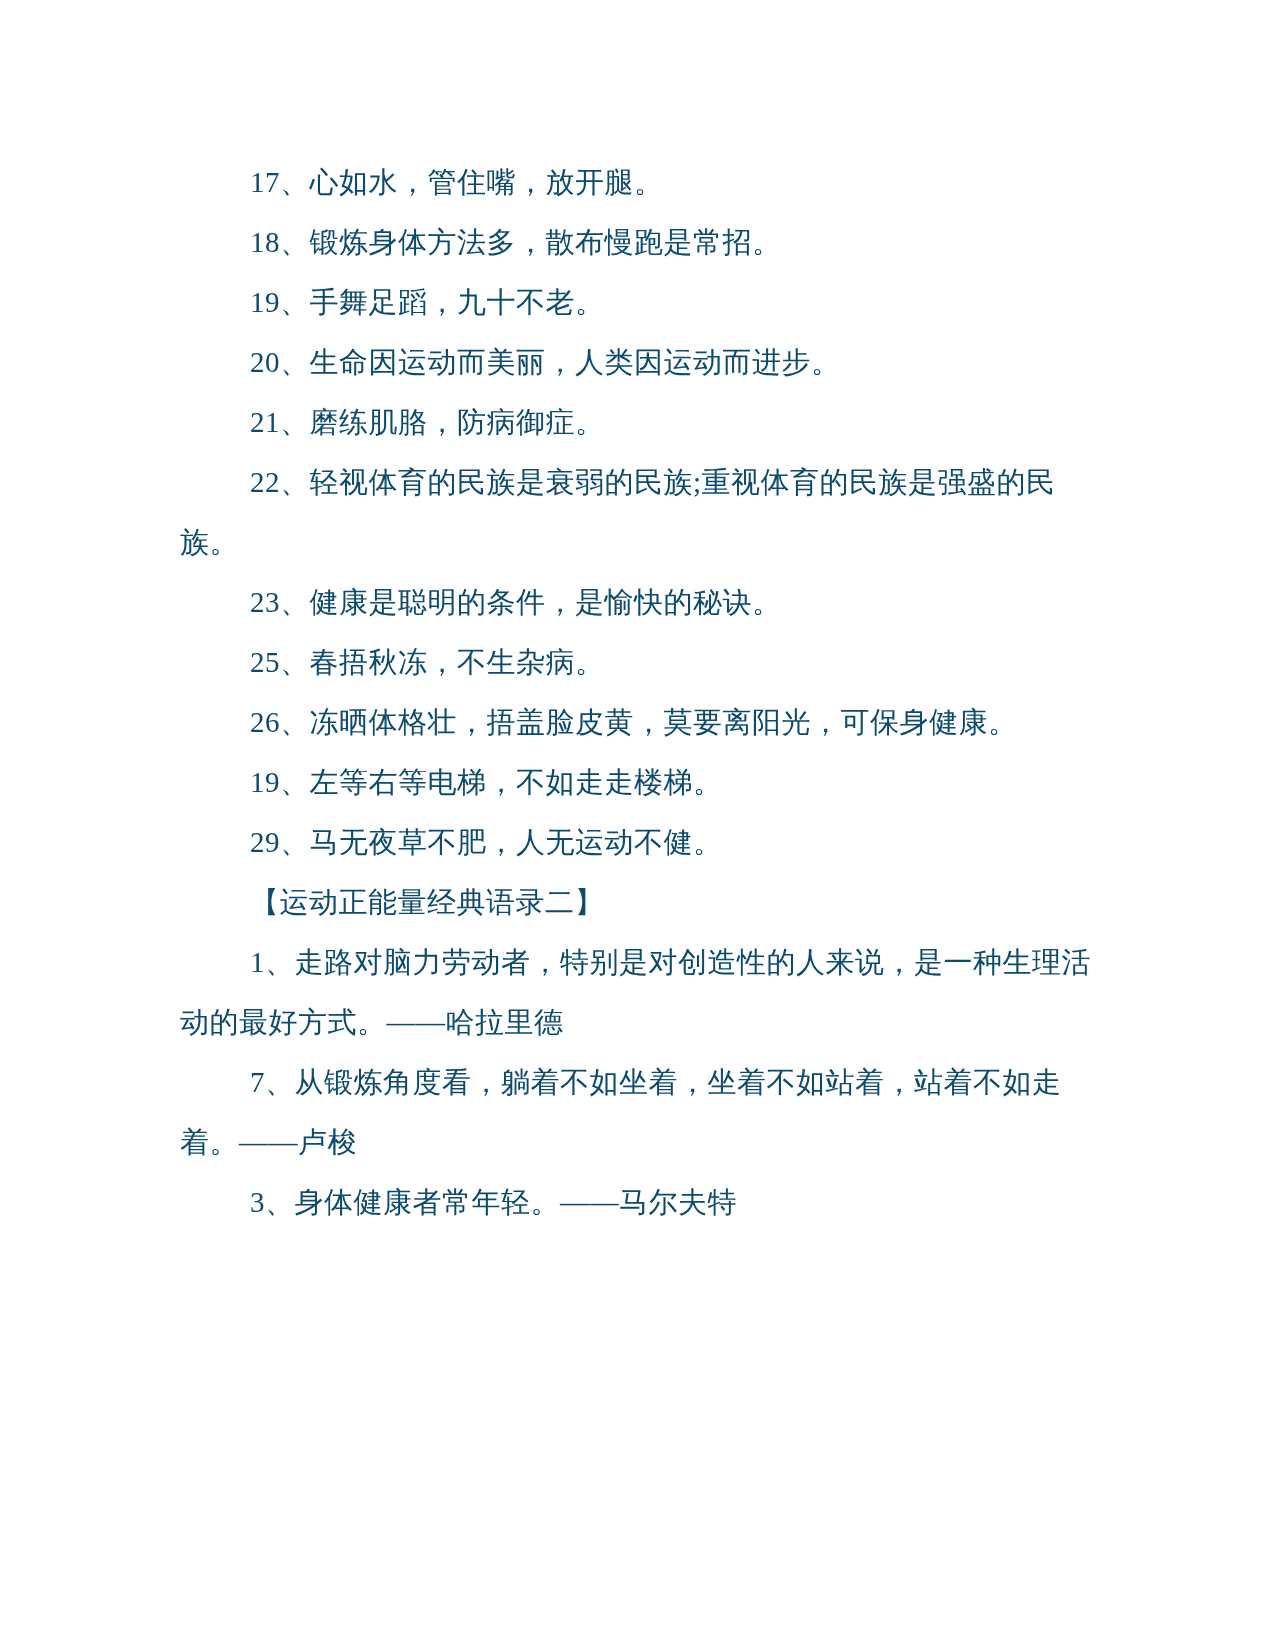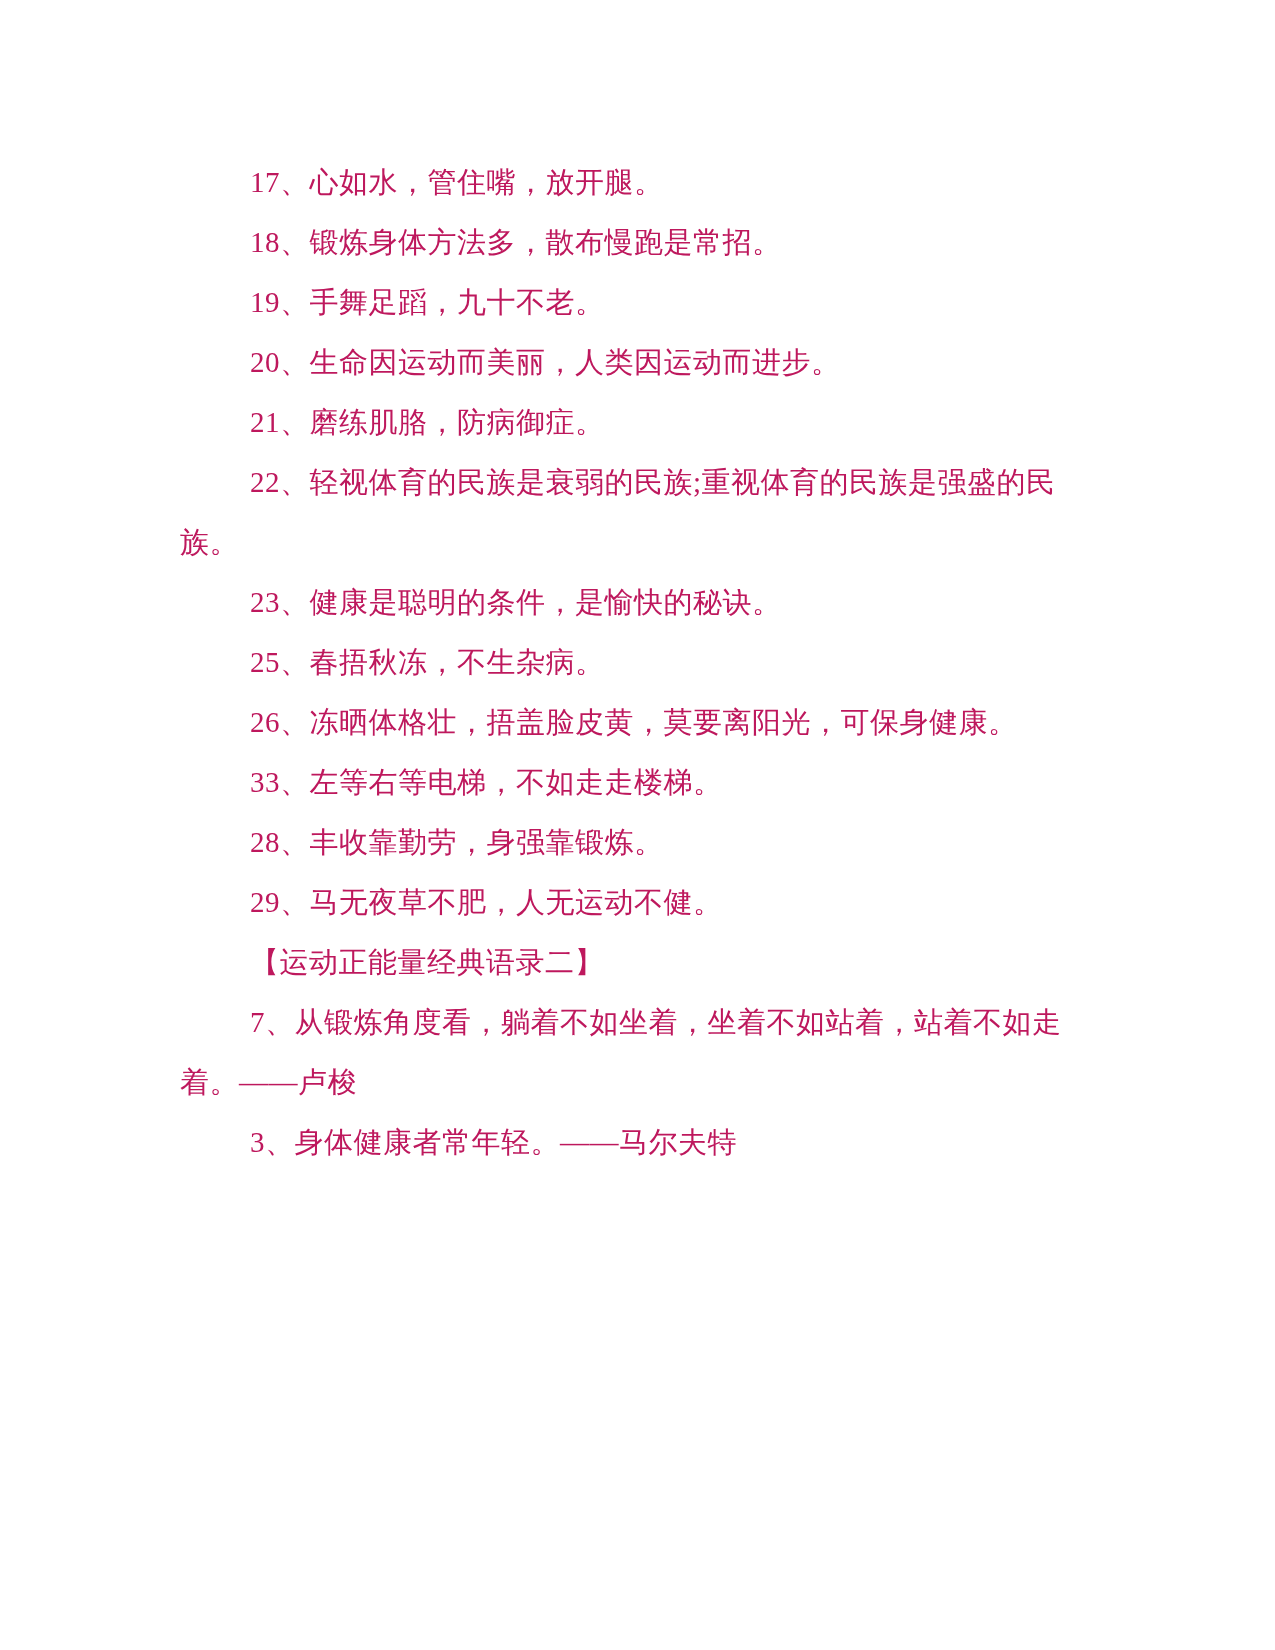--- a/index.html
+++ b/index.html
@@ -28,31 +28,31 @@
     padding: 0;
     text-indent: 70px;
     text-align: left;
     word-break: break-all;
     letter-spacing: 0.5px;
   }
 </style>
 </head>
 <body>
 
-<div class="page" style="background: rgb(255, 255, 255); color: #be185d;">
+<div class="page" style="background: rgb(255, 255, 255); color: #0c4a6e;">
   <div class="doc-body">
       <p class="para">17、心如水，管住嘴，放开腿。</p>
       <p class="para">18、锻炼身体方法多，散布慢跑是常招。</p>
       <p class="para">19、手舞足蹈，九十不老。</p>
       <p class="para">20、生命因运动而美丽，人类因运动而进步。</p>
       <p class="para">21、磨练肌胳，防病御症。</p>
       <p class="para">22、轻视体育的民族是衰弱的民族;重视体育的民族是强盛的民族。</p>
       <p class="para">23、健康是聪明的条件，是愉快的秘诀。</p>
       <p class="para">25、春捂秋冻，不生杂病。</p>
       <p class="para">26、冻晒体格壮，捂盖脸皮黄，莫要离阳光，可保身健康。</p>
-      <p class="para">33、左等右等电梯，不如走走楼梯。</p>
-      <p class="para">28、丰收靠勤劳，身强靠锻炼。</p>
+      <p class="para">19、左等右等电梯，不如走走楼梯。</p>
       <p class="para">29、马无夜草不肥，人无运动不健。</p>
       <p class="para">【运动正能量经典语录二】</p>
+      <p class="para">1、走路对脑力劳动者，特别是对创造性的人来说，是一种生理活动的最好方式。——哈拉里德</p>
       <p class="para">7、从锻炼角度看，躺着不如坐着，坐着不如站着，站着不如走着。——卢梭</p>
       <p class="para">3、身体健康者常年轻。——马尔夫特</p>
     </div>
 </div>
 
 </body></html>

